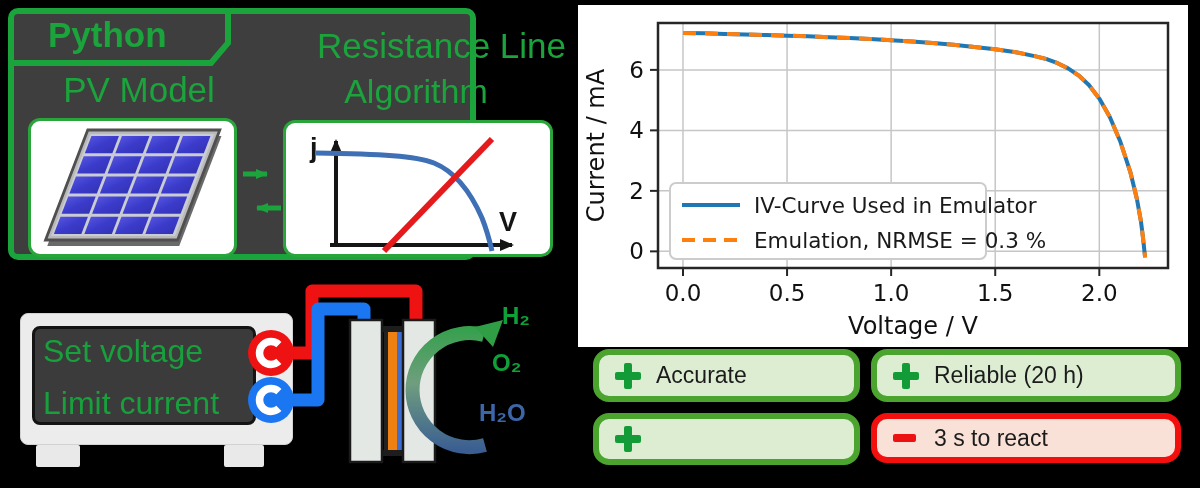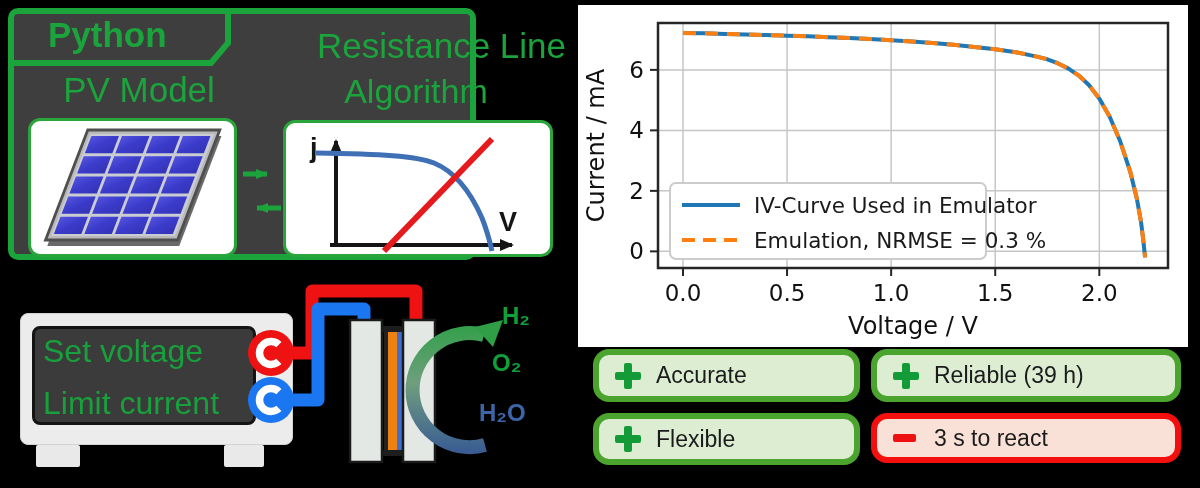--- a/index.html
+++ b/index.html
@@ -222,24 +222,23 @@
         <text x="176" y="243" font-size="21.5" fill="#1a1a1a">Emulation, NRMSE = 0.3 %</text>
       </svg>
   </div>
 
   <div class="badge positive badge-1">
     <span class="sign plus"></span>
     <span>Accurate</span>
   </div>
   <div class="badge positive badge-2">
     <span class="sign plus"></span>
-    <span>Reliable (39 h)</span>
+    <span>Reliable (20 h)</span>
   </div>
   <div class="badge positive badge-3">
     <span class="sign plus"></span>
-    <span>Flexible</span>
   </div>
   <div class="badge negative badge-4">
     <span class="sign minus"></span>
     <span>3 s to react</span>
   </div>
 
 </div>
 
 </body></html>

